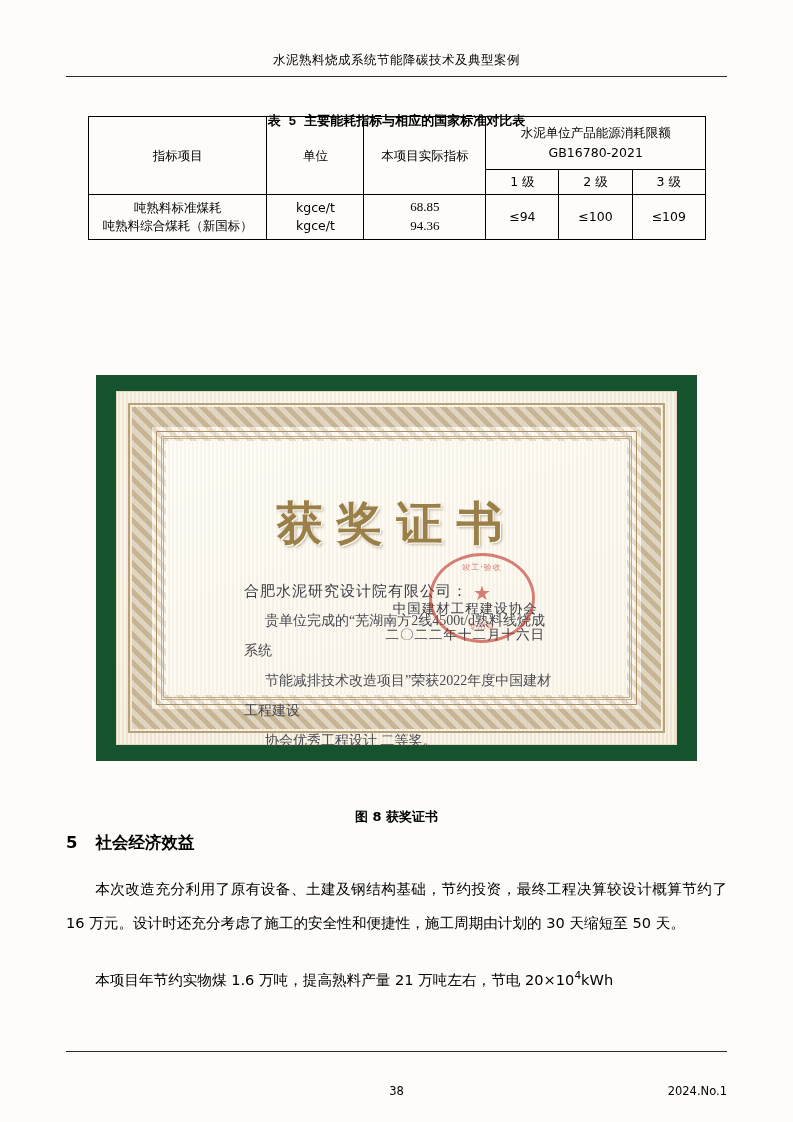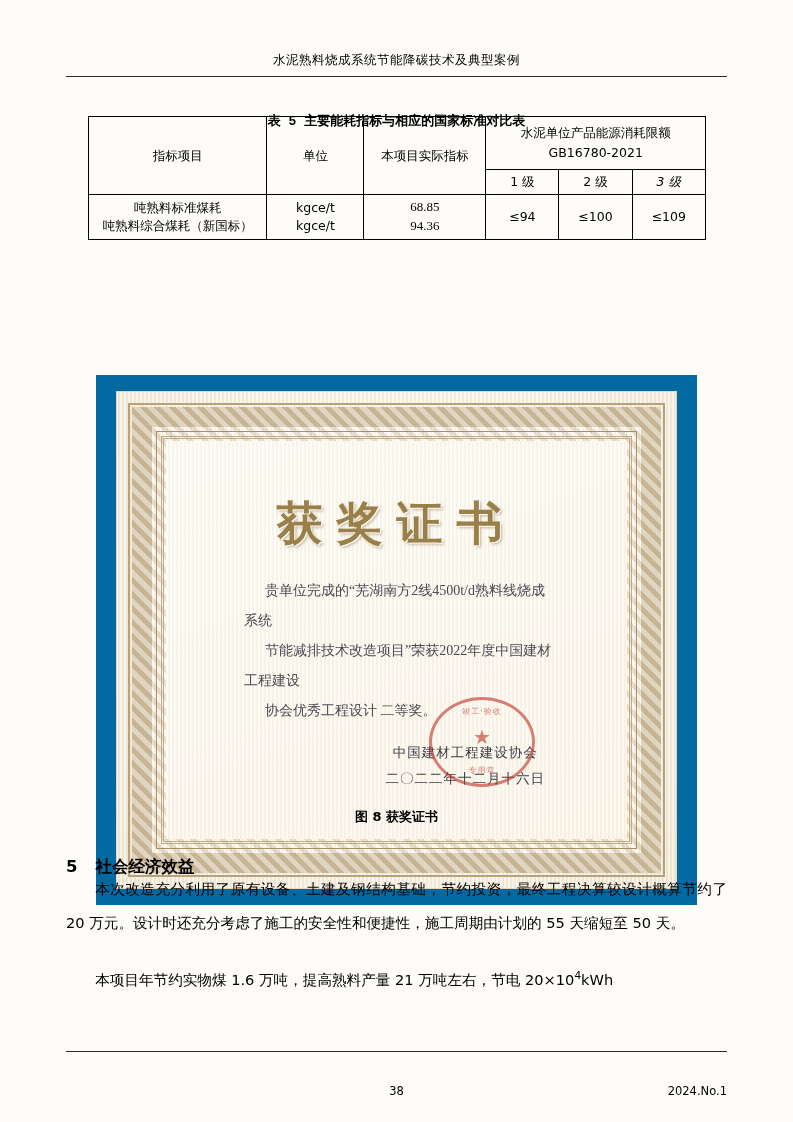--- a/index.html
+++ b/index.html
@@ -78,22 +78,22 @@
     text-justify: inter-ideograph;
     text-indent: 2em;
   }
   .p1 { top: 258px; }
   
   .cert-wrap {
     position: absolute;
     top: 375px;
     left: 96px;
     width: 601px;
-    height: 530px;
-    background: #0369a1;
+    height: 386px;
+    background: #14532d;
     overflow: hidden;
   }
   .cert-inner {
     position: absolute;
     top: 16px;
     left: 20px;
     right: 20px;
     bottom: 16px;
     background:
       repeating-linear-gradient(90deg, rgba(255,255,255,0.55) 0 2px, rgba(240,232,215,0.35) 2px 4px),
@@ -217,21 +217,20 @@
     font-size: 13px;
     font-weight: bold;
   }
   .section-head {
     position: absolute;
     top: 832px;
     left: 66px;
     font-family: "DejaVu Sans", sans-serif;
     font-size: 16.5px;
     font-weight: bold;
-    margin-top: 24px;
   }
   .section-head .num { margin-right: 18px; }
   .p2 { top: 872px; }
   .p3 { top: 958px; }
   .sup { vertical-align: super; font-size: 0.72em; }
   
   .footer-rule {
     position: absolute;
     bottom: 70px;
     left: 66px;
@@ -270,21 +269,21 @@
     <tbody>
         <tr>
       <td rowspan="2" style="width:185px;">指标项目</td>
       <td rowspan="2" style="width:96px;">单位</td>
       <td rowspan="2" style="width:124px;">本项目实际指标</td>
       <td colspan="3" style="padding:6px 10px;line-height:1.6;">水泥单位产品能源消耗限额 GB16780-2021</td>
     </tr>
     <tr>
       <td style="width:71px;">1 级</td>
       <td style="width:71px;">2 级</td>
-      <td style="width:71px;font-style:italic;">3 级</td>
+      <td style="width:71px;">3 级</td>
     </tr>
     <tr>
       <td class="cell-2line">
         <div>吨熟料标准煤耗</div>
         <div>吨熟料综合煤耗（新国标）</div>
       </td>
       <td class="cell-2line">
         <div>kgce/t</div>
         <div>kgce/t</div>
       </td>
@@ -302,20 +301,21 @@
 
   <div class="cert-wrap">
     <div class="cert-inner">
       <div class="frame-band frame-orn"></div>
       <div class="frame-band frame-outer"></div>
       <div class="frame-band frame-inner2"></div>
       <div class="frame-band frame-inner3"></div>
       <div class="cert-paper">
         <div class="cert-title">获奖证书</div>
         <div class="cert-body">
+          <div class="l1">合肥水泥研究设计院有限公司：</div>
           <div class="l2">贵单位完成的“芜湖南方2线4500t/d熟料线烧成系统</div>
           <div class="l3">节能减排技术改造项目”荣获2022年度中国建材工程建设</div>
           <div class="l4">协会优秀工程设计  二等奖。</div>
         </div>
         <div class="cert-sign">
           <div>中国建材工程建设协会</div>
           <div>二〇二二年十二月十六日</div>
         </div>
         <div class="cert-stamp">
           <div class="top-text">竣工·验收</div>
@@ -325,21 +325,21 @@
       </div>
     </div>
   </div>
 
   <div class="fig-caption">图 8  获奖证书</div>
 
   <div class="section-head">
     <span class="num">5</span><span>社会经济效益</span>
   </div>
 
-  <div class="para p2">本次改造充分利用了原有设备、土建及钢结构基础，节约投资，最终工程决算较设计概算节约了 20 万元。设计时还充分考虑了施工的安全性和便捷性，施工周期由计划的 55 天缩短至 50 天。</div>
+  <div class="para p2">本次改造充分利用了原有设备、土建及钢结构基础，节约投资，最终工程决算较设计概算节约了 16 万元。设计时还充分考虑了施工的安全性和便捷性，施工周期由计划的 30 天缩短至 50 天。</div>
   <div class="para p3"><span>本项目年节约实物煤 1.6 万吨，提高熟料产量 21 万吨左右，节电 20×10</span><span class="sup">4</span><span>kWh</span></div>
 
   <div class="footer-rule"></div>
   <div class="footer">
     <span class="page-no">38</span>
     <span class="issue">2024.No.1</span>
   </div>
 
 </div>
 

